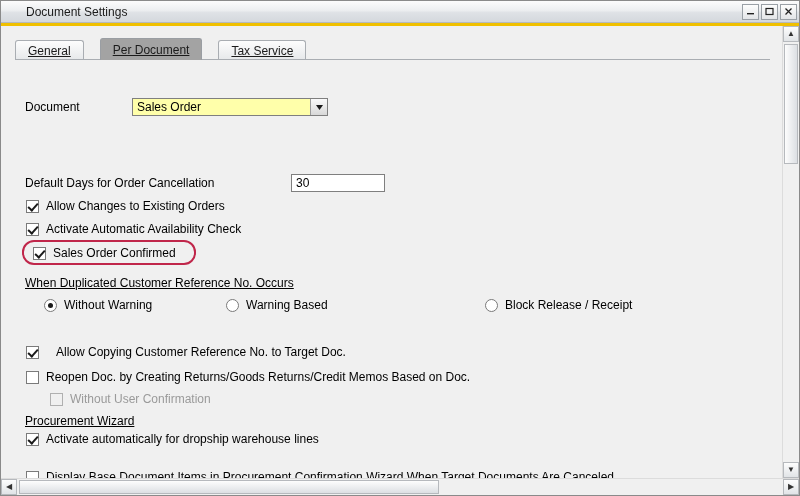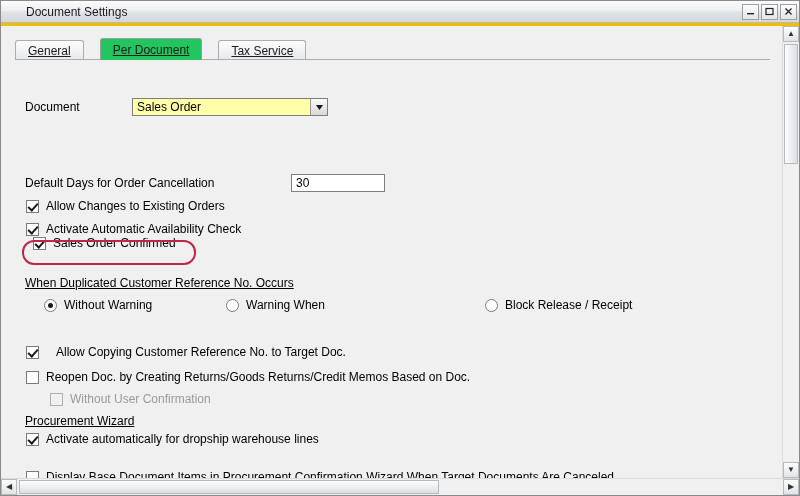--- a/index.html
+++ b/index.html
@@ -111,21 +111,21 @@
     border-radius: 3px 3px 0 0;
     display: flex;
     align-items: center;
     font-size: 12px;
     color: #1b1b1b;
     box-sizing: border-box;
     cursor: default;
   }
   .tab .tab-label { text-decoration: underline; text-decoration-skip-ink: none; }
   .tab.active {
-    background: #22c55e;
+    background: #a3a3a3;
     height: 22px;
     border-color: #9a9ea3;
     font-weight: normal;
     position: relative;
     z-index: 3;
   }
   .tab-underline {
     position: absolute;
     left: 14px;
     right: 12px;
@@ -385,37 +385,37 @@
         <div class="row cb-wrap" style="left:25px; top:139px;">
           <span class="cbox checked"></span>
           <span class="cb-label">Allow Changes to Existing Orders</span>
         </div>
 
         <div class="row cb-wrap" style="left:25px; top:162px;">
           <span class="cbox checked"></span>
           <span class="cb-label">Activate Automatic Availability Check</span>
         </div>
 
-        <div class="row cb-wrap" style="left:32px; top:176px;">
+        <div class="row cb-wrap" style="left:32px; top:186px;">
           <span class="cbox checked"></span>
           <span class="cb-label">Sales Order Confirmed</span>
         </div>
         <div class="highlight" style="left:21px; top:180px; width:174px; height:25px;"></div>
 
         <div class="row" style="left:24px; top:216px;">
           <span class="lbl underline">When Duplicated Customer Reference No. Occurs</span>
         </div>
 
         <div class="row rb-wrap" style="left:43px; top:238px;">
           <span class="rbox checked"></span>
           <span class="cb-label">Without Warning</span>
         </div>
         <div class="row rb-wrap" style="left:225px; top:238px;">
           <span class="rbox"></span>
-          <span class="cb-label">Warning When</span>
+          <span class="cb-label">Warning Based</span>
         </div>
         <div class="row rb-wrap" style="left:484px; top:238px;">
           <span class="rbox"></span>
           <span class="cb-label">Block Release / Receipt</span>
         </div>
 
         <div class="row cb-wrap" style="left:25px; top:285px;gap:10px;">
           <span class="cbox checked"></span>
           <span class="cb-label">Allow Copying Customer Reference No. to Target Doc.</span>
         </div>

